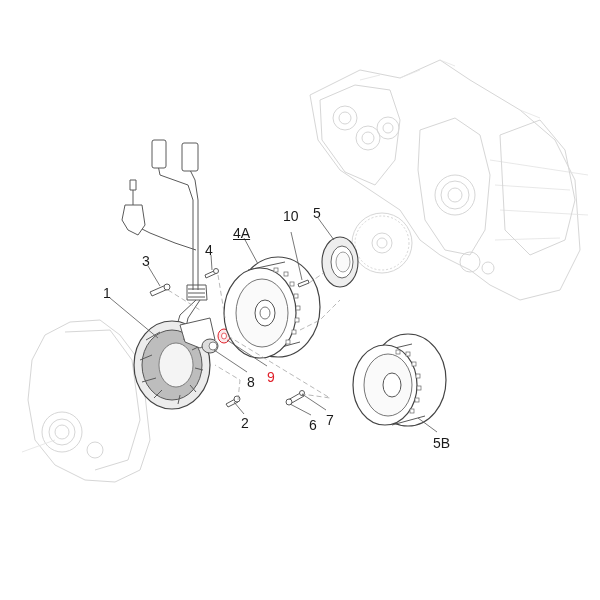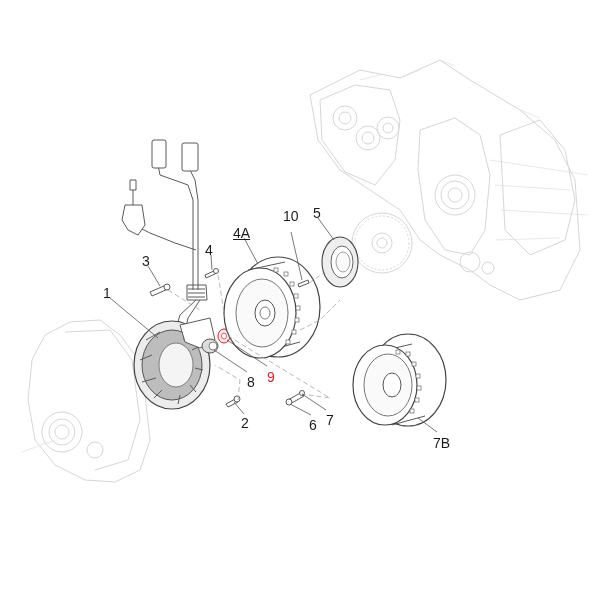--- a/index.html
+++ b/index.html
@@ -171,20 +171,20 @@
     <path class="leader" d="M311 415 L290 404"></path>
     <path class="leader" d="M326 410 L302 394"></path>
     <path class="leader" d="M437 432 L418 418"></path>
   </g>
 </svg>
 
 <div class="callout" style="left:103px;top:286px;">1</div>
 <div class="callout" style="left:241px;top:416px;">2</div>
 <div class="callout" style="left:142px;top:254px;">3</div>
 <div class="callout" style="left:233px;top:226px;text-decoration:underline;">4A</div>
-<div class="callout" style="left:433px;top:436px;">7B</div>
+<div class="callout" style="left:433px;top:436px;">5B</div>
 <div class="callout" style="left:313px;top:206px;">5</div>
 <div class="callout" style="left:309px;top:418px;">6</div>
 <div class="callout" style="left:326px;top:413px;">7</div>
 <div class="callout" style="left:247px;top:375px;">8</div>
 <div class="callout highlight" style="left:267px;top:370px;">9</div>
 <div class="callout" style="left:283px;top:209px;">10</div>
 <div class="callout" style="left:205px;top:243px;">4</div>
 
 </body></html>

